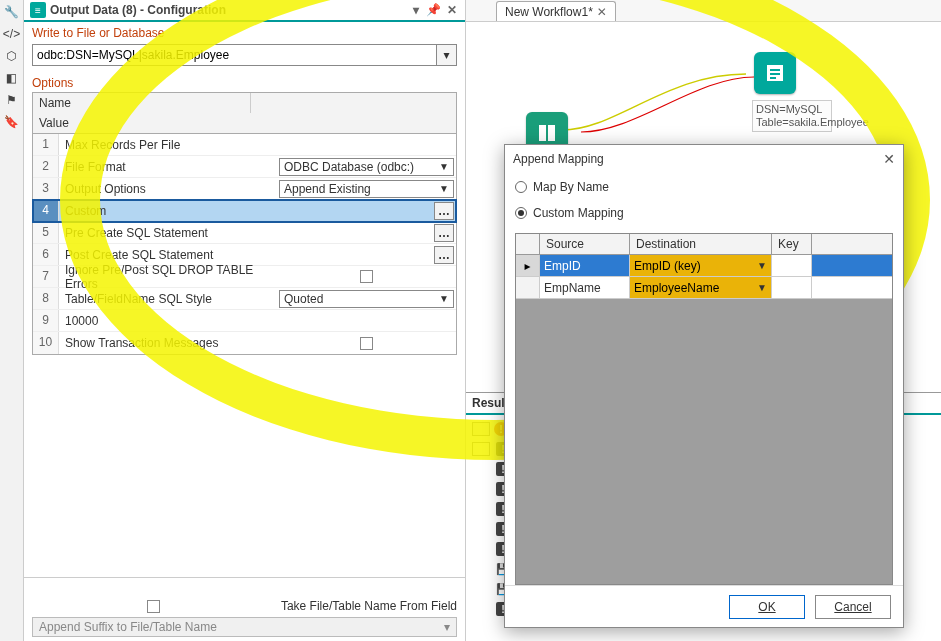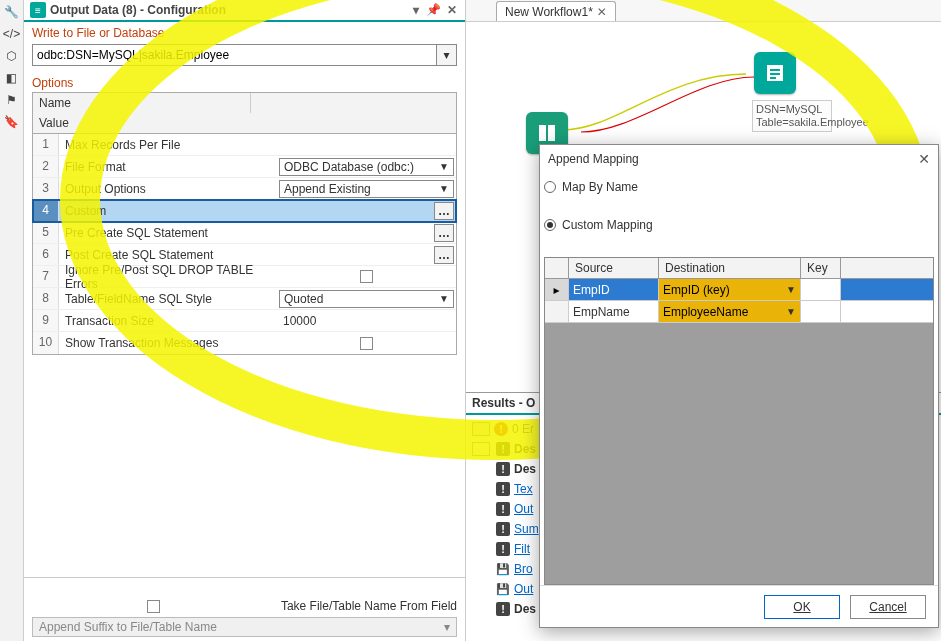--- a/index.html
+++ b/index.html
@@ -97,32 +97,32 @@
   .res-warn{background:#444;color:#fff;border-radius:2px;font-weight:bold;}
   .res-err{background:#d22;color:#fff;border-radius:50%;font-weight:bold;}
   .res-link{color:#06c;text-decoration:underline;}
   .res-save{color:#06c;}
   .icon-grid{width:18px;height:14px;background:#eee;border:1px solid #888;display:flex;}
   .icon-list{width:18px;height:14px;border:1px solid #888;}
 
   
   .dialog {
     position:absolute;
-    left: 539px; top: 144px;
+    left: 504px; top: 144px;
     width: 400px; height: 484px;
     background:#fff;
     border:1px solid #888;
     box-shadow: 0 4px 18px rgba(0,0,0,0.35);
     z-index: 60;
     display:flex;flex-direction:column;
   }
   .dialog-title { height:28px; display:flex;align-items:center;padding:0 8px; font-size:13px; }
   .dialog-title .spacer{flex:1;}
   .dialog-title .cx{font-size:14px;color:#555;cursor:pointer;}
-  .dialog-body { flex:1; padding:4px 4px 0; display:flex;flex-direction:column;gap:18px;}
+  .dialog-body { flex:1; padding:4px 10px 0; display:flex;flex-direction:column;gap:6px;}
   .radio-row{display:flex;align-items:center;gap:6px;height:20px;}
   .radio{width:12px;height:12px;border:1px solid #666;border-radius:50%;display:flex;align-items:center;justify-content:center;}
   .radio.checked::after{content:'';width:6px;height:6px;background:#333;border-radius:50%;}
   .map-grid-wrap{flex:1;border:1px solid #888;background:#9e9e9e;padding:0;position:relative;margin-top:4px;}
   .map-grid{background:#fff;}
   .mg-head{display:flex;background:#f3f3f3;border-bottom:1px solid #999;}
   .mg-head .mh{border-right:1px solid #999;padding:3px 6px;}
   .mh.rowsel{width:24px;}
   .mh.src{width:90px;}
   .mh.dst{width:142px;}
@@ -241,21 +241,20 @@
             <div class="c1">Table/FieldName SQL Style</div>
             <div class="c2">
               <div class="dd">
                 <span>Quoted</span>
                 <span class="arrow">▼</span>
               </div>
             </div>
           </div>
           <div class="opt-row">
             <div class="c0">9</div>
-            <div class="c1">Transaction Size</div>
             <div class="c2">
               <span style="padding-left:4px;">10000</span>
             </div>
           </div>
           <div class="opt-row">
             <div class="c0">10</div>
             <div class="c1">Show Transaction Messages</div>
             <div class="c2">
               <span class="chk" style="margin:auto"></span>
             </div>

